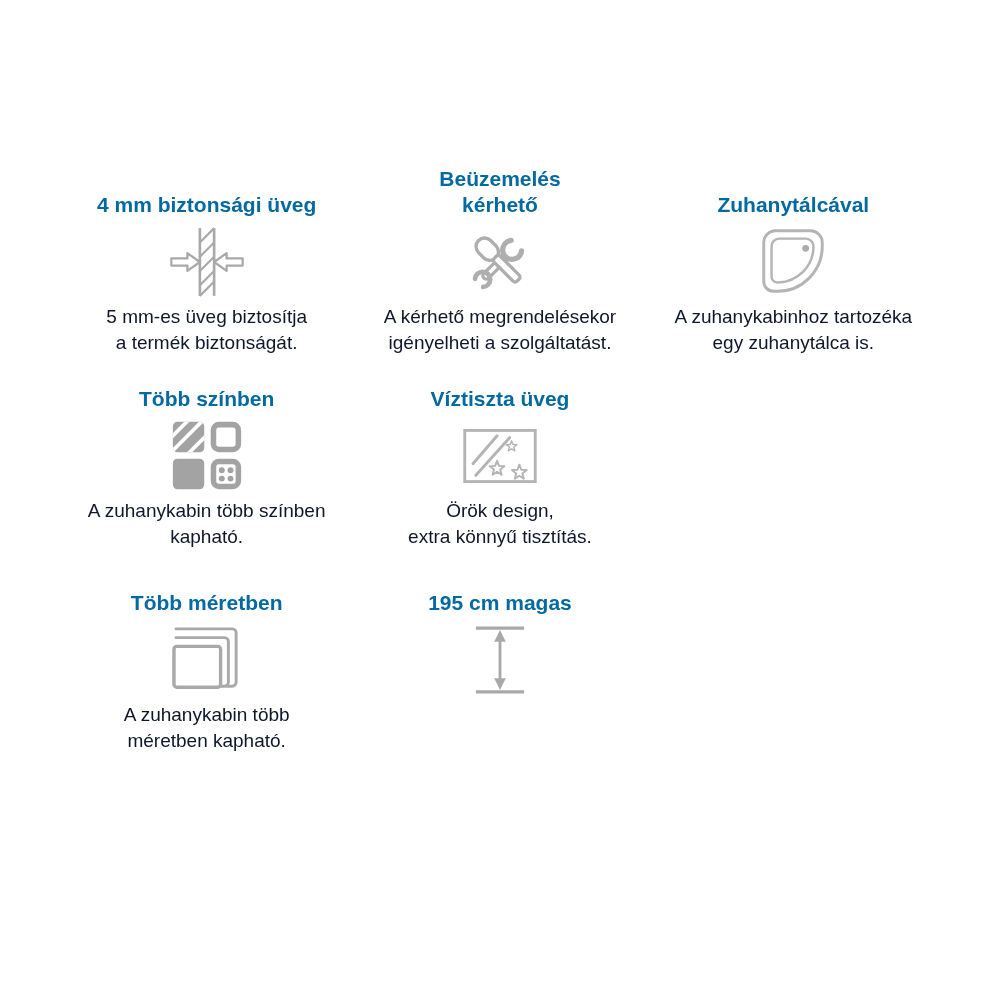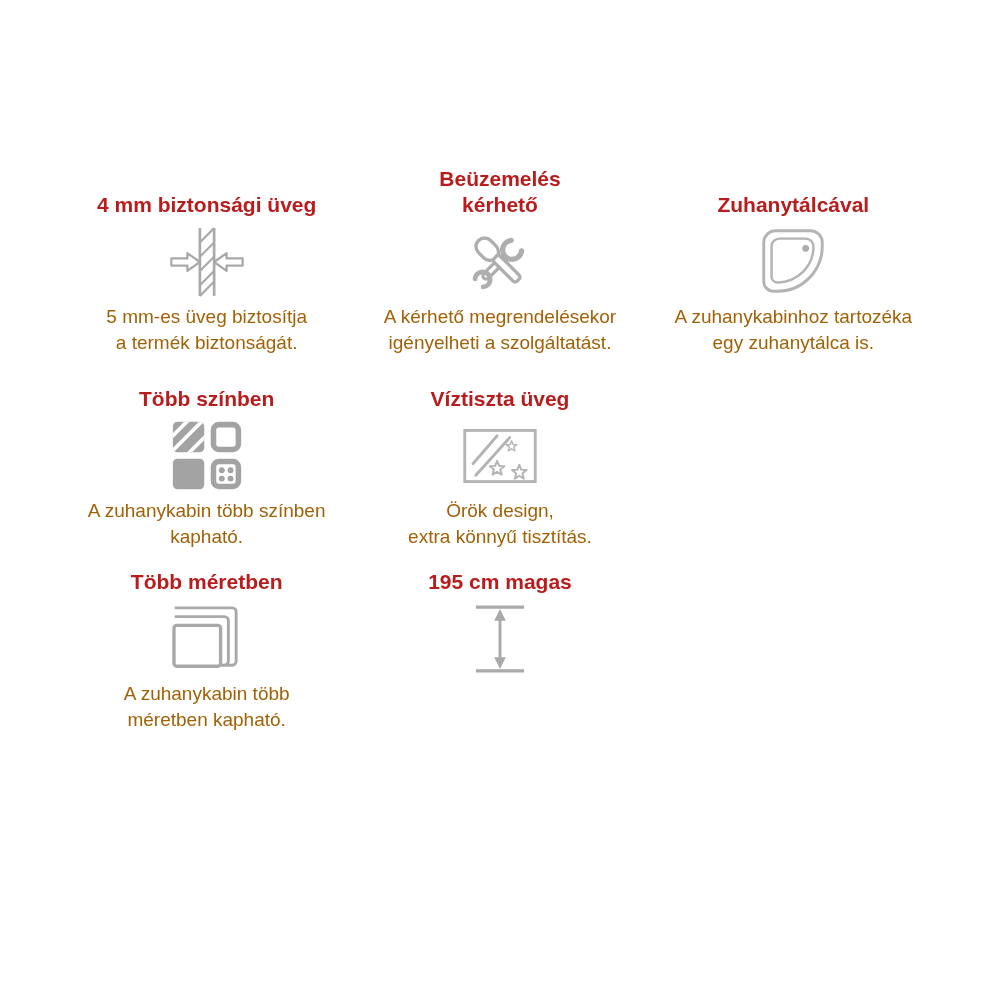--- a/index.html
+++ b/index.html
@@ -18,46 +18,46 @@
   .panel {
     width: 880px;
     margin: 0 auto;
     padding-top: 166px;
   }
   .row {
     display: grid;
     grid-template-columns: repeat(3, 1fr);
   }
   .row2 { margin-top: 30px; }
-  .row3 { margin-top: 19px; }
+  .row3 { margin-top: 40px; }
   .card { text-align: center; }
   .title {
     margin: 0;
     font-size: 21px;
     font-weight: bold;
-    color: #b91c1c;
+    color: #0369a1;
     line-height: 26px;
     white-space: pre-line;
     display: flex;
     align-items: flex-end;
     justify-content: center;
   }
   .row1 .title { height: 52px; }
   .row2 .title, .row3 .title { height: 26px; }
   .icon-box {
     height: 80px;
     margin-top: 4px;
     display: flex;
     align-items: center;
     justify-content: center;
   }
   .desc {
     margin: 2px 0 0 0;
     font-size: 19px;
-    color: #a16207;
+    color: #0f172a;
     line-height: 26px;
     white-space: pre-line;
   }
   svg { display: block; }
 </style>
 </head>
 <body>
 
 <div class="canvas">
   <div class="panel">

